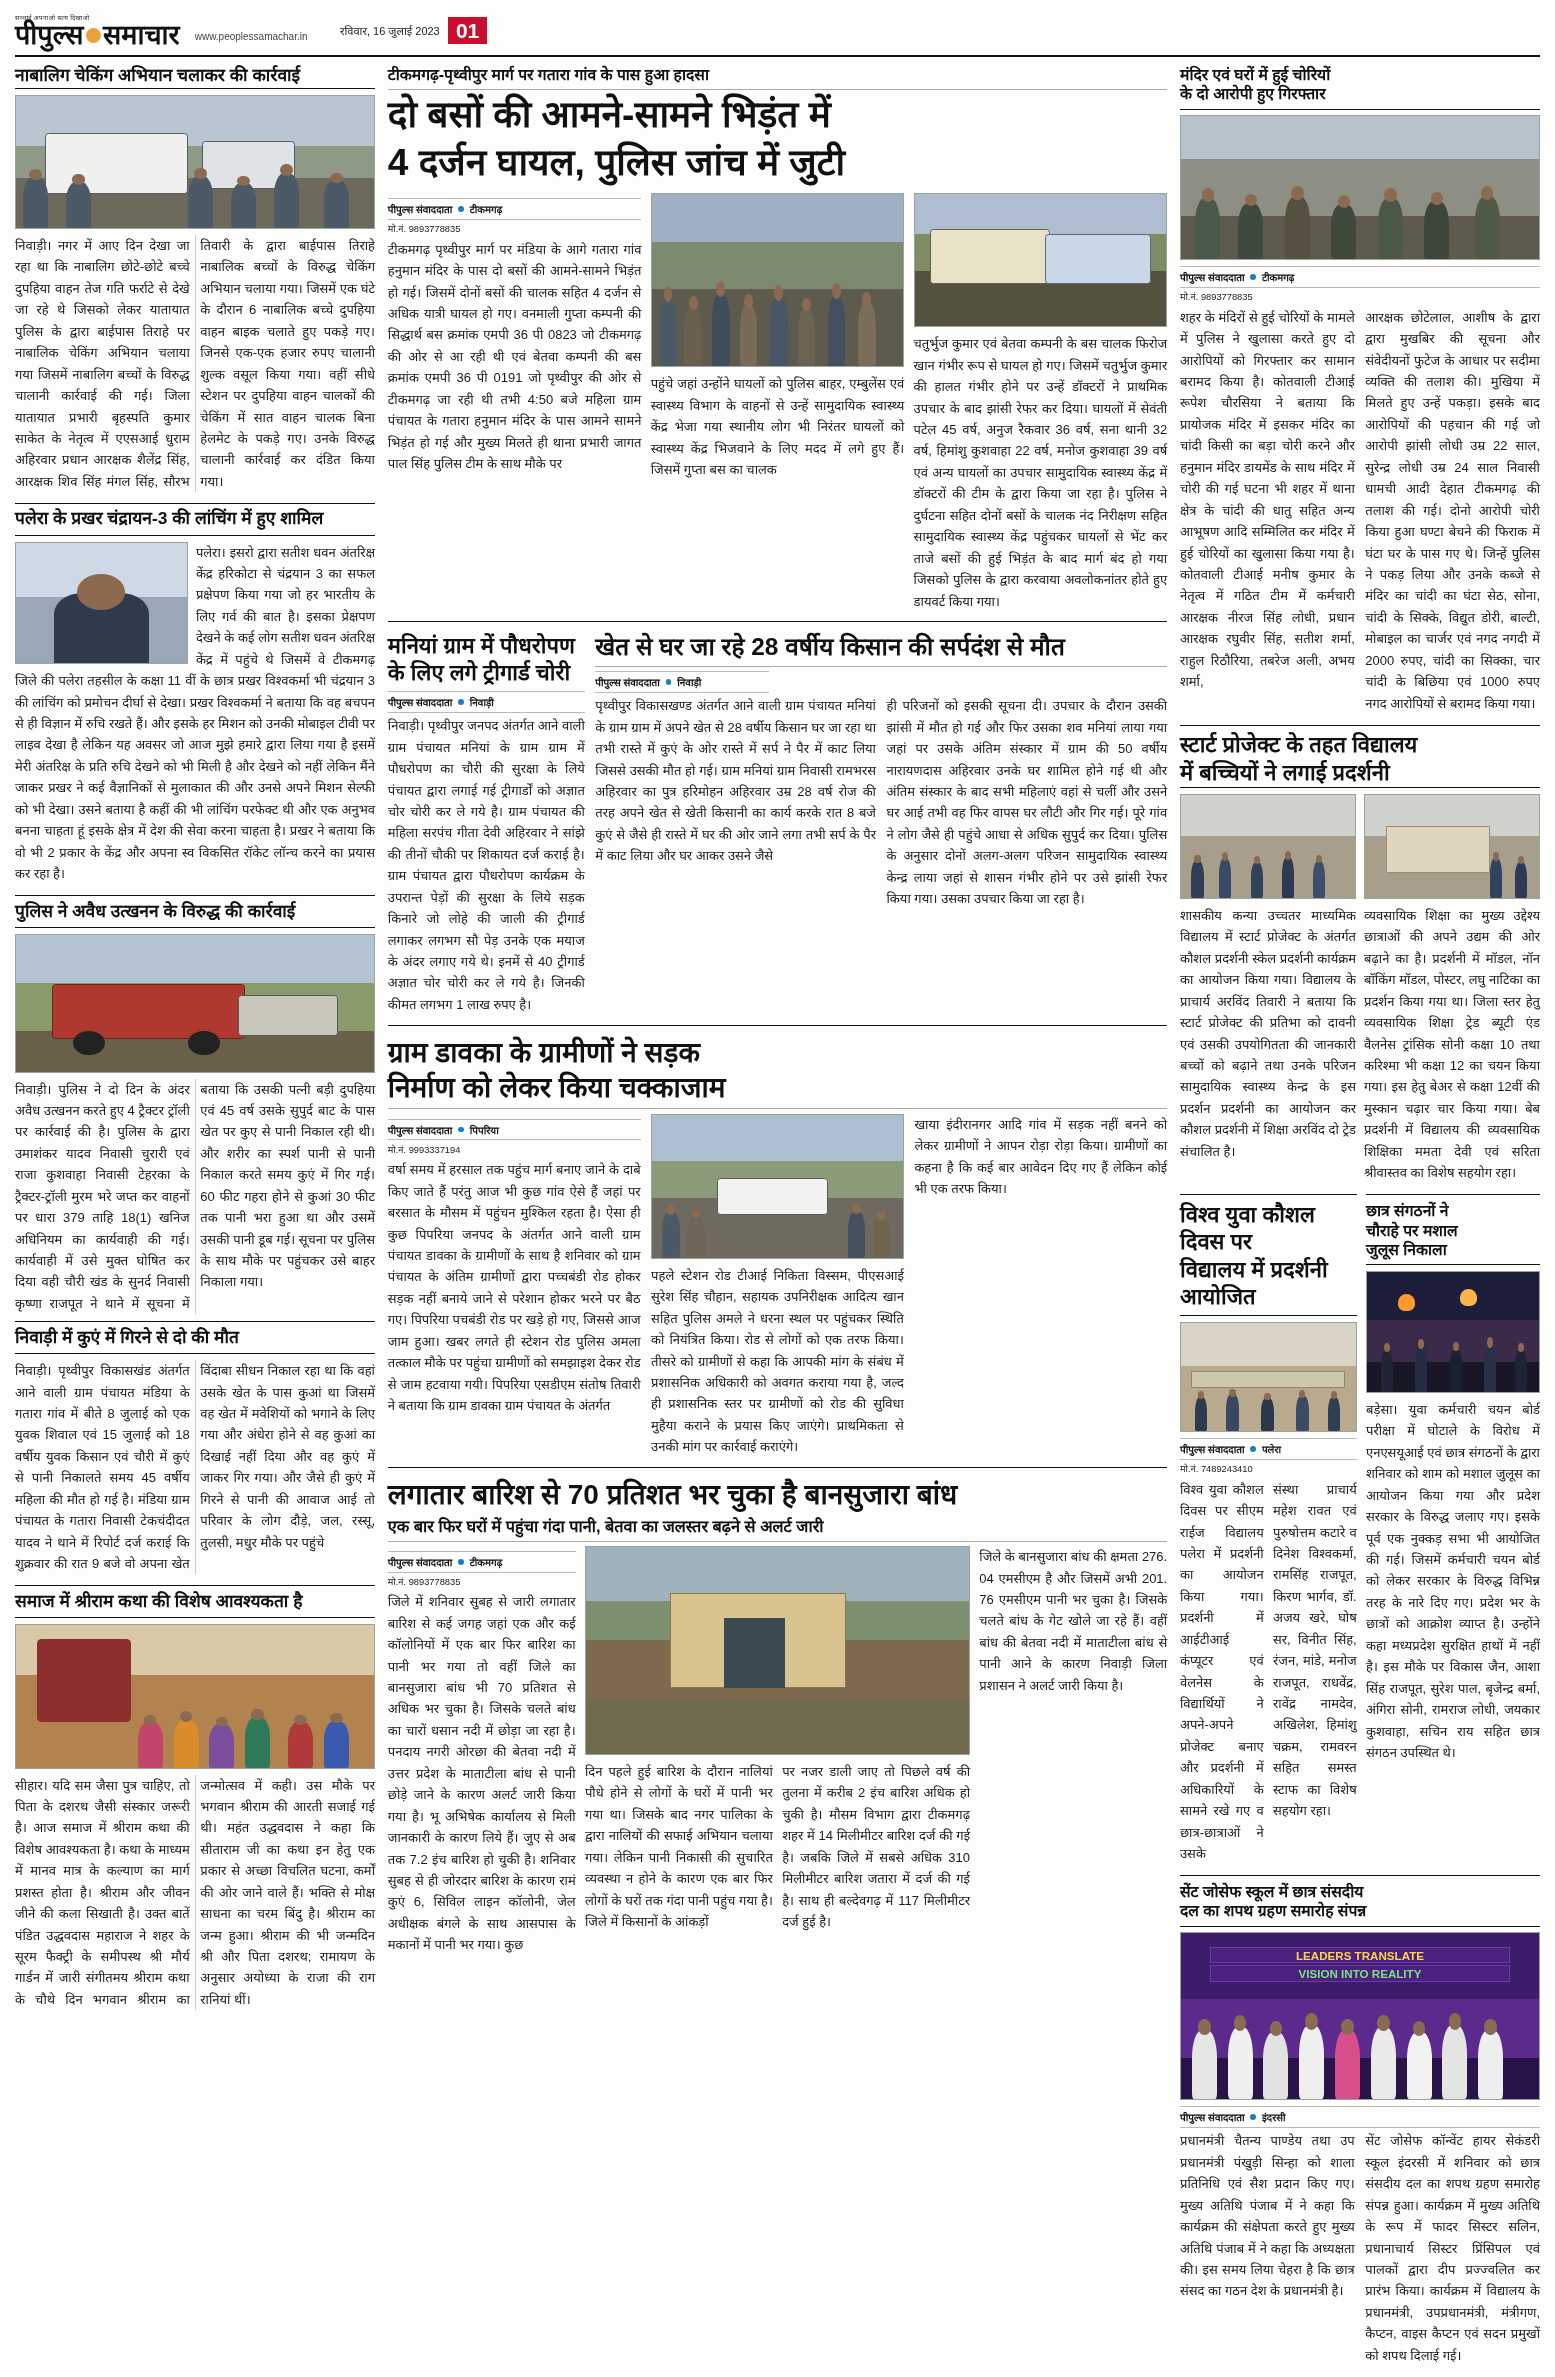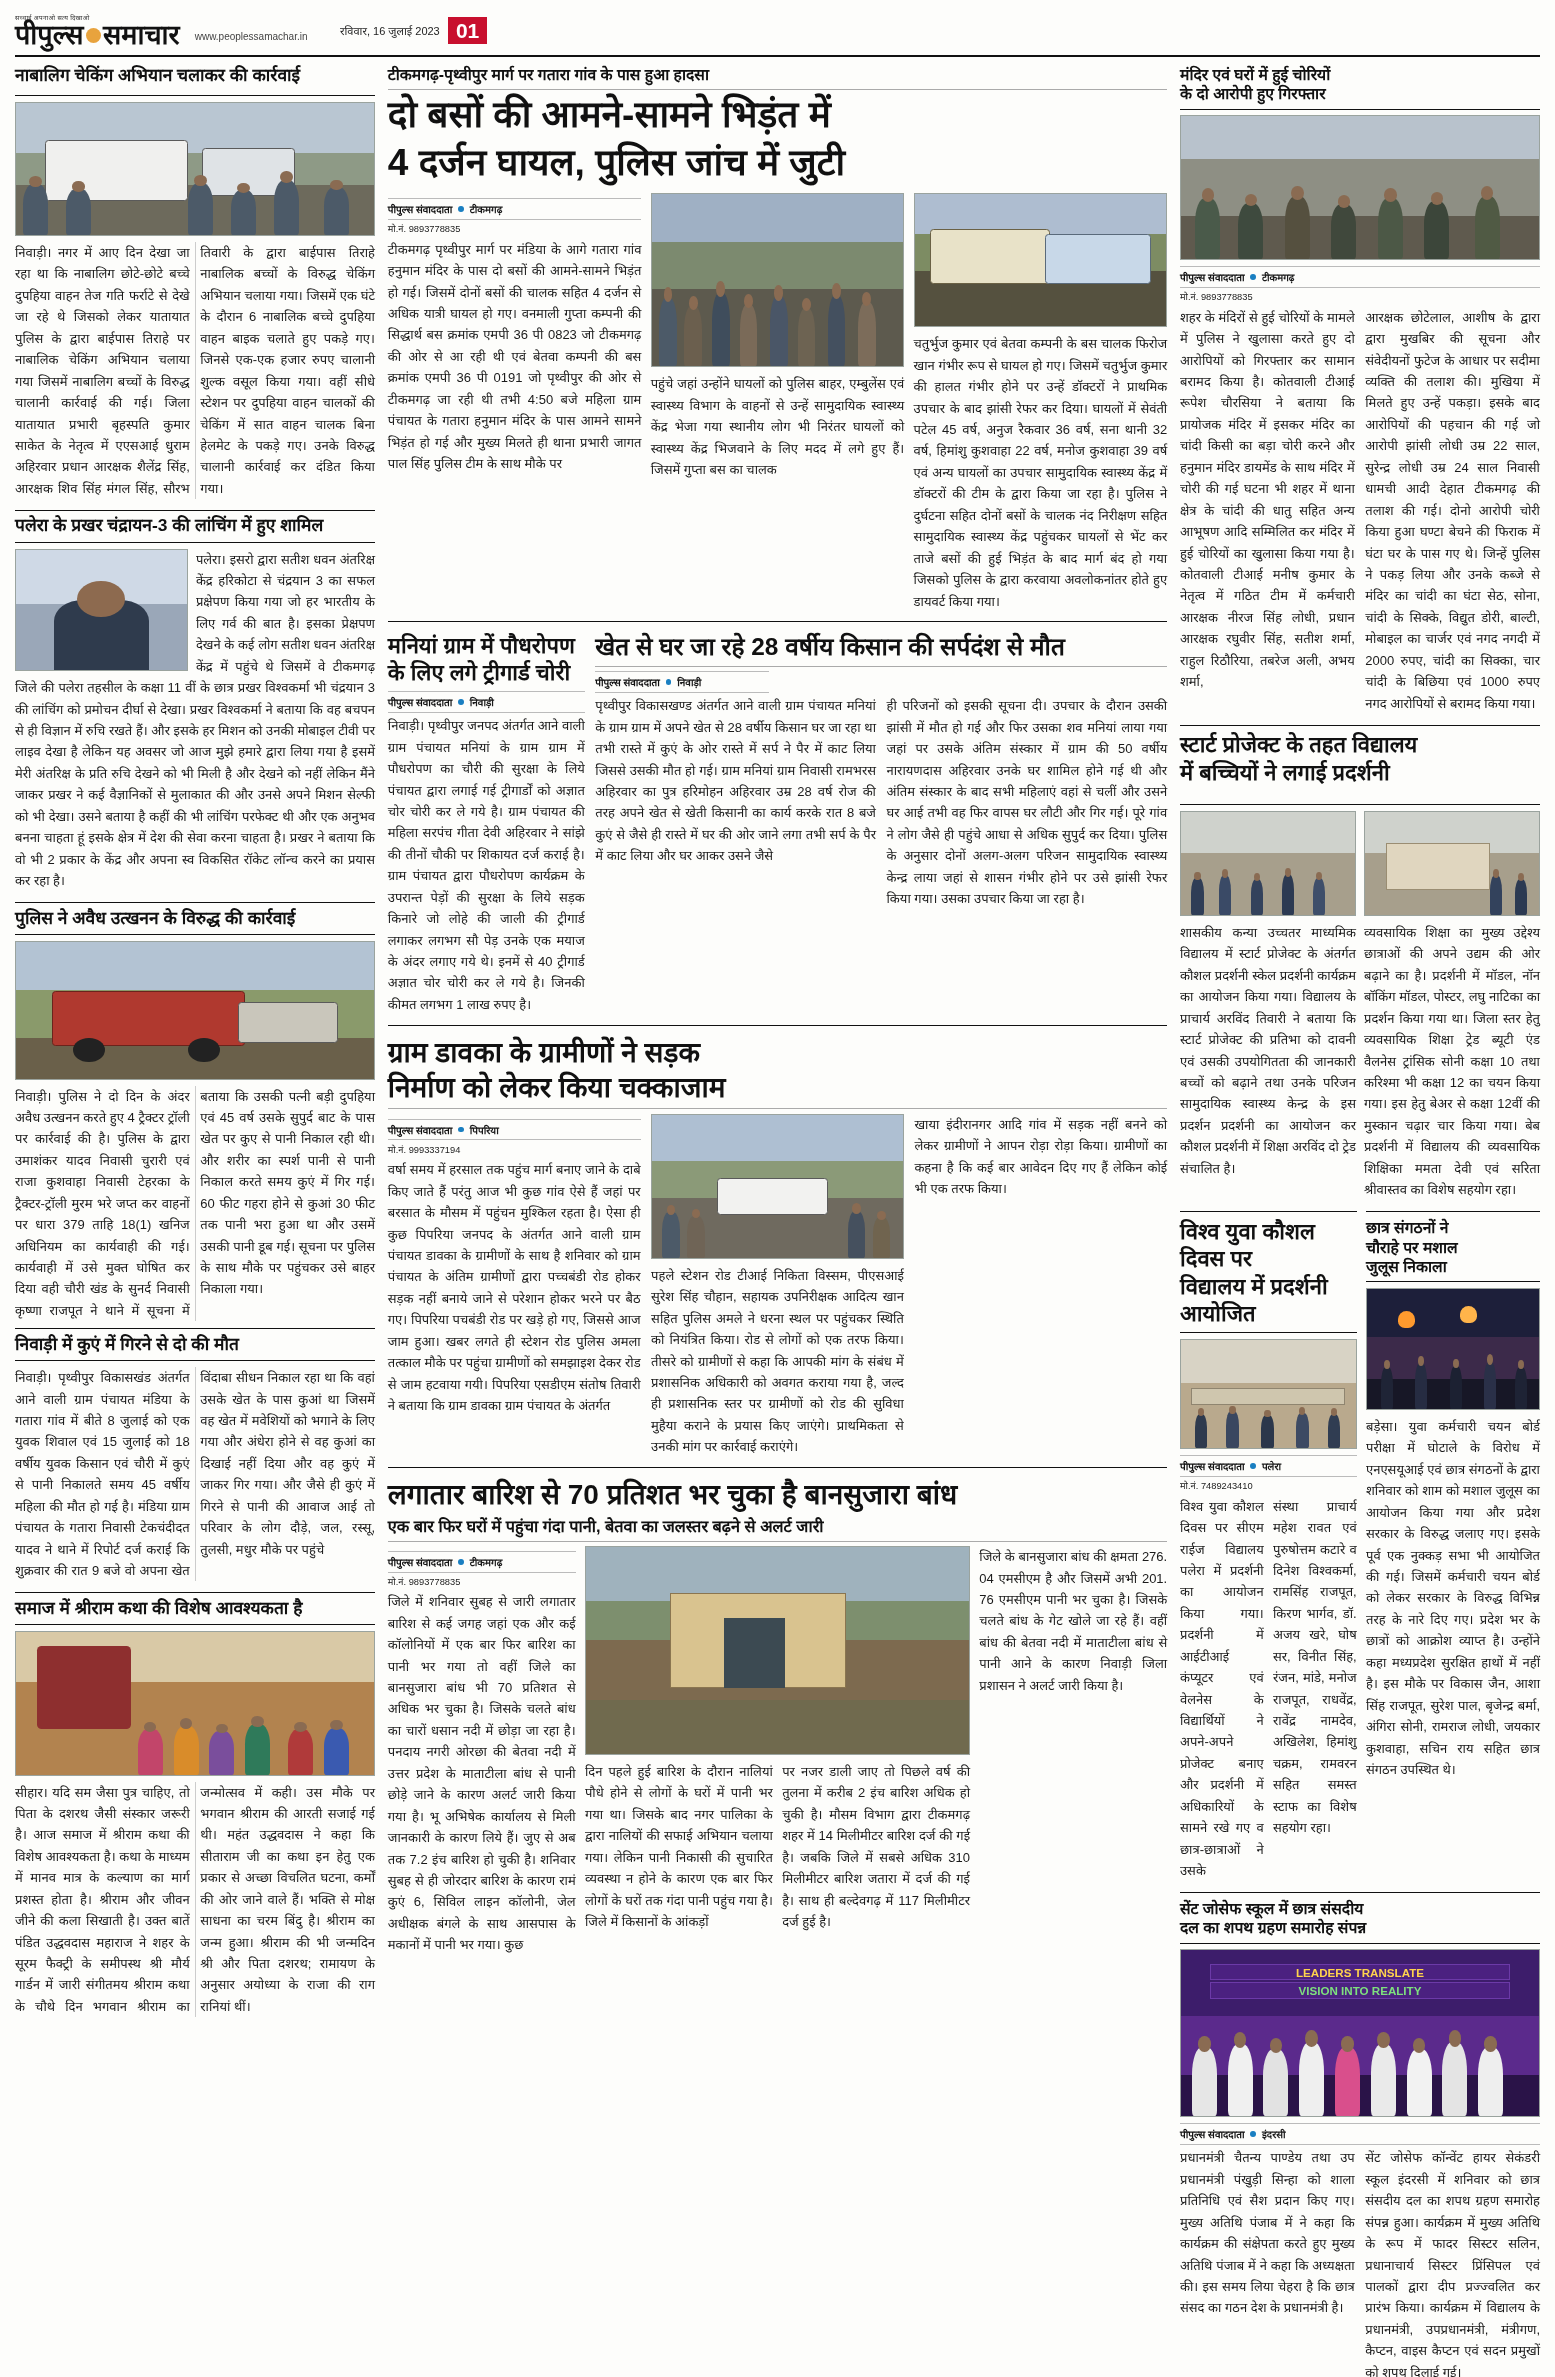--- a/index.html
+++ b/index.html
@@ -43,21 +43,21 @@
   .grid {
     display: grid;
     grid-template-columns: 360px 1fr 360px;
     gap: 12.8px;
     margin-top: 8.1px;
   }
   .col { display:flex; flex-direction:column; gap:10.5px; }
   .col-mid { display:flex; flex-direction:column; gap:9.3px; }
 
   .rule-top { border-top:1.7px solid #111; padding-top:4.6px; }
-  .rule-bottom { border-bottom:1.2px solid #111; padding-bottom:9px; }
+  .rule-bottom { border-bottom:1.2px solid #111; padding-bottom:2px; }
   .hairline { border-top:0.6px solid #999; }
 
   .headline {
     font-weight: bold;
     color:#111;
     line-height:1.25;
   }
   .h-side { font-size:17.4px; }
   .h-sub { font-size:15.7px; }
   .kicker { font-size:15.7px; font-weight:bold; line-height:1.3; }
@@ -370,21 +370,21 @@
         </div>
         <div class="mob">मो.नं. 9893778835</div>
         <div style="display:grid;grid-template-columns:1fr 1fr;gap:10.5px;">
           <div class="body-text">शहर के मंदिरों से हुई चोरियों के मामले में पुलिस ने खुलासा करते हुए दो आरोपियों को गिरफ्तार कर सामान बरामद किया है। कोतवाली टीआई रूपेश चौरसिया ने बताया कि प्रायोजक मंदिर में इसकर मंदिर का चांदी किसी का बड़ा चोरी करने और हनुमान मंदिर डायमेंड के साथ मंदिर में चोरी की गई घटना भी शहर में थाना क्षेत्र के चांदी की धातु सहित अन्य आभूषण आदि सम्मिलित कर मंदिर में हुई चोरियों का खुलासा किया गया है। कोतवाली टीआई मनीष कुमार के नेतृत्व में गठित टीम में कर्मचारी आरक्षक नीरज सिंह लोधी, प्रधान आरक्षक रघुवीर सिंह, सतीश शर्मा, राहुल रिठौरिया, तबरेज अली, अभय शर्मा,</div>
           <div class="body-text">आरक्षक छोटेलाल, आशीष के द्वारा द्वारा मुखबिर की सूचना और संवेदीयनों फुटेज के आधार पर सदीमा व्यक्ति की तलाश की। मुखिया में मिलते हुए उन्हें पकड़ा। इसके बाद आरोपियों की पहचान की गई जो आरोपी झांसी लोधी उम्र 22 साल, सुरेन्द्र लोधी उम्र 24 साल निवासी धामची आदी देहात टीकमगढ़ की तलाश की गई। दोनो आरोपी चोरी किया हुआ घण्टा बेचने की फिराक में घंटा घर के पास गए थे। जिन्हें पुलिस ने पकड़ लिया और उनके कब्जे से मंदिर का चांदी का घंटा सेठ, सोना, चांदी के सिक्के, विद्युत डोरी, बाल्टी, मोबाइल का चार्जर एवं नगद नगदी में 2000 रुपए, चांदी का सिक्का, चार चांदी के बिछिया एवं 1000 रुपए नगद आरोपियों से बरामद किया गया।</div>
         </div>
       </div>
 
       <div>
         <div class="headline h-mid2 rule-top" style="padding-top:5.8px;">स्टार्ट प्रोजेक्ट के तहत विद्यालय</div>
-        <div class="headline h-mid2 rule-bottom" style="padding-bottom:18px;">में बच्चियों ने लगाई प्रदर्शनी</div>
+        <div class="headline h-mid2 rule-bottom" style="padding-bottom:1px;">में बच्चियों ने लगाई प्रदर्शनी</div>
         <div style="display:grid;grid-template-columns:1fr 1fr;gap:8.1px;margin-top:5.8px;">
           <div>
             <div class="photo ph-exhibit" style="height:105px;">
               <div class="fig-people">
                 <span style="left:6%;height:66%;background:#2f3d56"></span>
                 <span style="left:22%;height:70%;background:#3a4a66"></span>
                 <span style="left:40%;height:64%;background:#33425c"></span>
                 <span style="left:58%;height:72%;background:#2c3a52"></span>
                 <span style="left:76%;height:66%;background:#3e4e6a"></span>
               </div>

